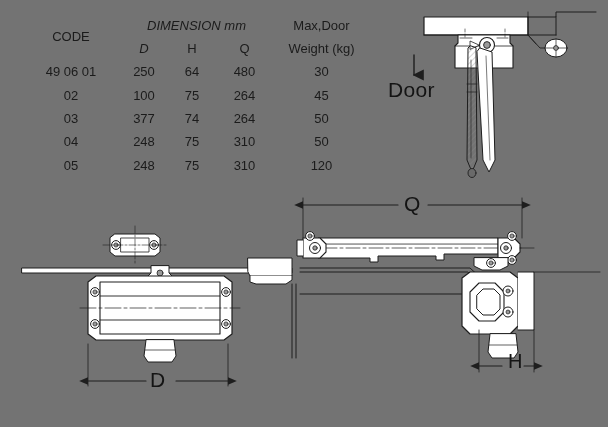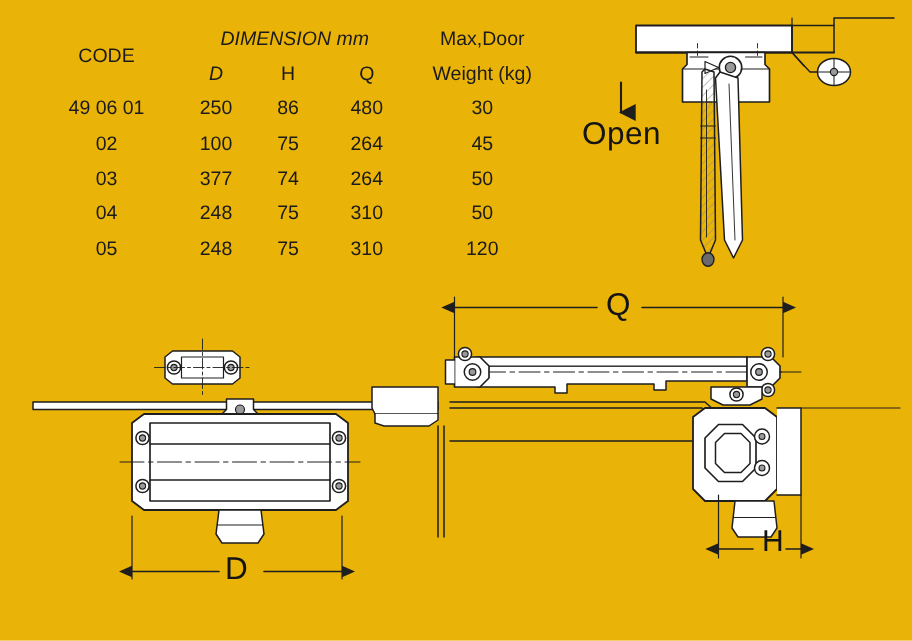--- a/index.html
+++ b/index.html
@@ -13,21 +13,21 @@
     position: relative;
     overflow: hidden;
     font-family: "Liberation Sans", sans-serif;
     color: #1a1a1a;
   }
   #sheet {
     position: absolute;
     left: 0; top: 0;
     width: 608px;
     height: 427px;
-    background: #eab308;
+    background: #737373;
   }
 
   
   .spec-table {
     position: absolute;
     left: 22px;
     top: 14px;
     width: 348px;
     height: 163px;
     border-collapse: collapse;
@@ -91,21 +91,21 @@
       <tr class="rowh">
         <td class="col-d hline-mid vline-l">D</td>
         <td class="col-h hline-mid vline-l">H</td>
         <td class="col-q hline-mid vline-l">Q</td>
         <td class="col-w hline-mid vline-l">Weight (kg)</td>
       </tr>
 
       <tr class="rowd">
         <td class="code-cell">49 06 01</td>
         <td class="vline-l">250</td>
-        <td class="vline-l">86</td>
+        <td class="vline-l">64</td>
         <td class="vline-l">480</td>
         <td class="vline-l">30</td>
       </tr>
       <tr class="rowd">
         <td class="code-cell">02</td>
         <td class="vline-l">100</td>
         <td class="vline-l">75</td>
         <td class="vline-l">264</td>
         <td class="vline-l">45</td>
       </tr>
@@ -291,18 +291,18 @@
         <g>
           <line x1="479" y1="330" x2="479" y2="372" stroke-width="0.8"></line>
           <line x1="534" y1="330" x2="534" y2="372" stroke-width="0.8"></line>
           <line x1="479" y1="366" x2="502" y2="366" stroke-width="1.1" marker-start="url(#arrL)"></line>
           <line x1="524" y1="366" x2="534" y2="366" stroke-width="1.1" marker-end="url(#arrR)"></line>
         </g>
       </g>
     </g>
   </svg>
 
-  <div class="lbl lbl-open">Open</div>
+  <div class="lbl lbl-open">Door</div>
   <div class="lbl lbl-D">D</div>
   <div class="lbl lbl-Q">Q</div>
   <div class="lbl lbl-H">H</div>
 
 </div>
 
 </body></html>

